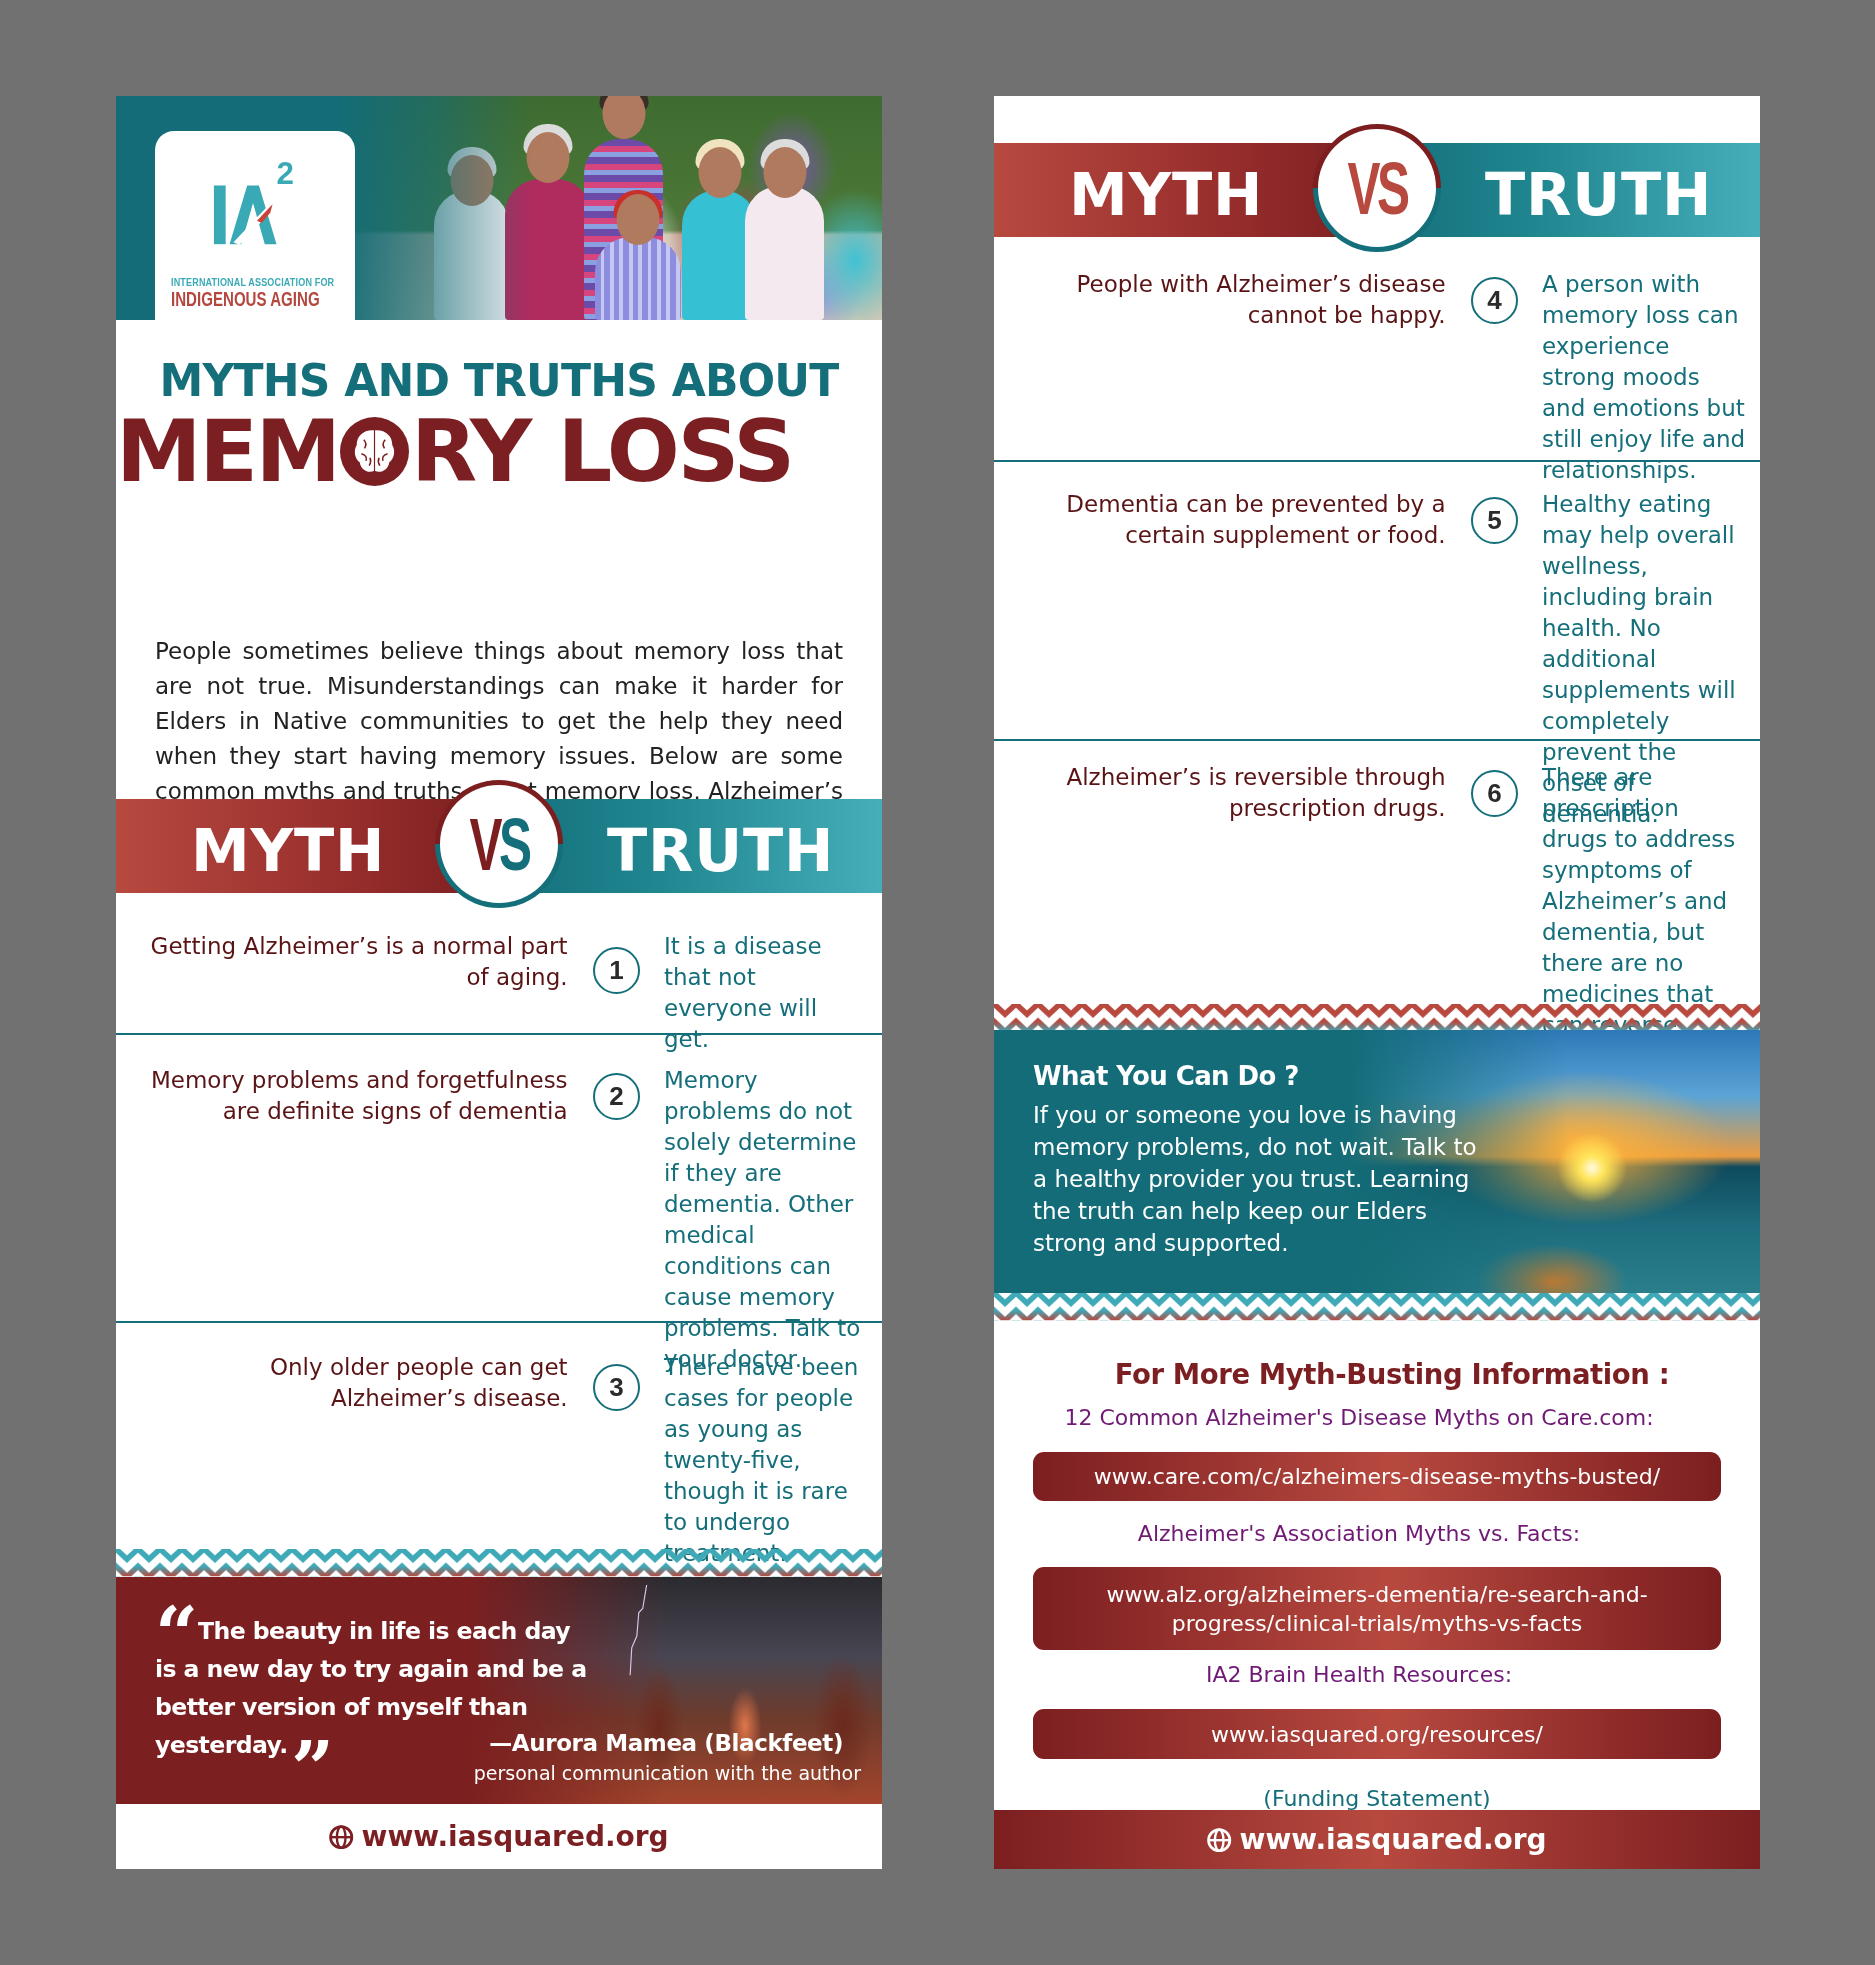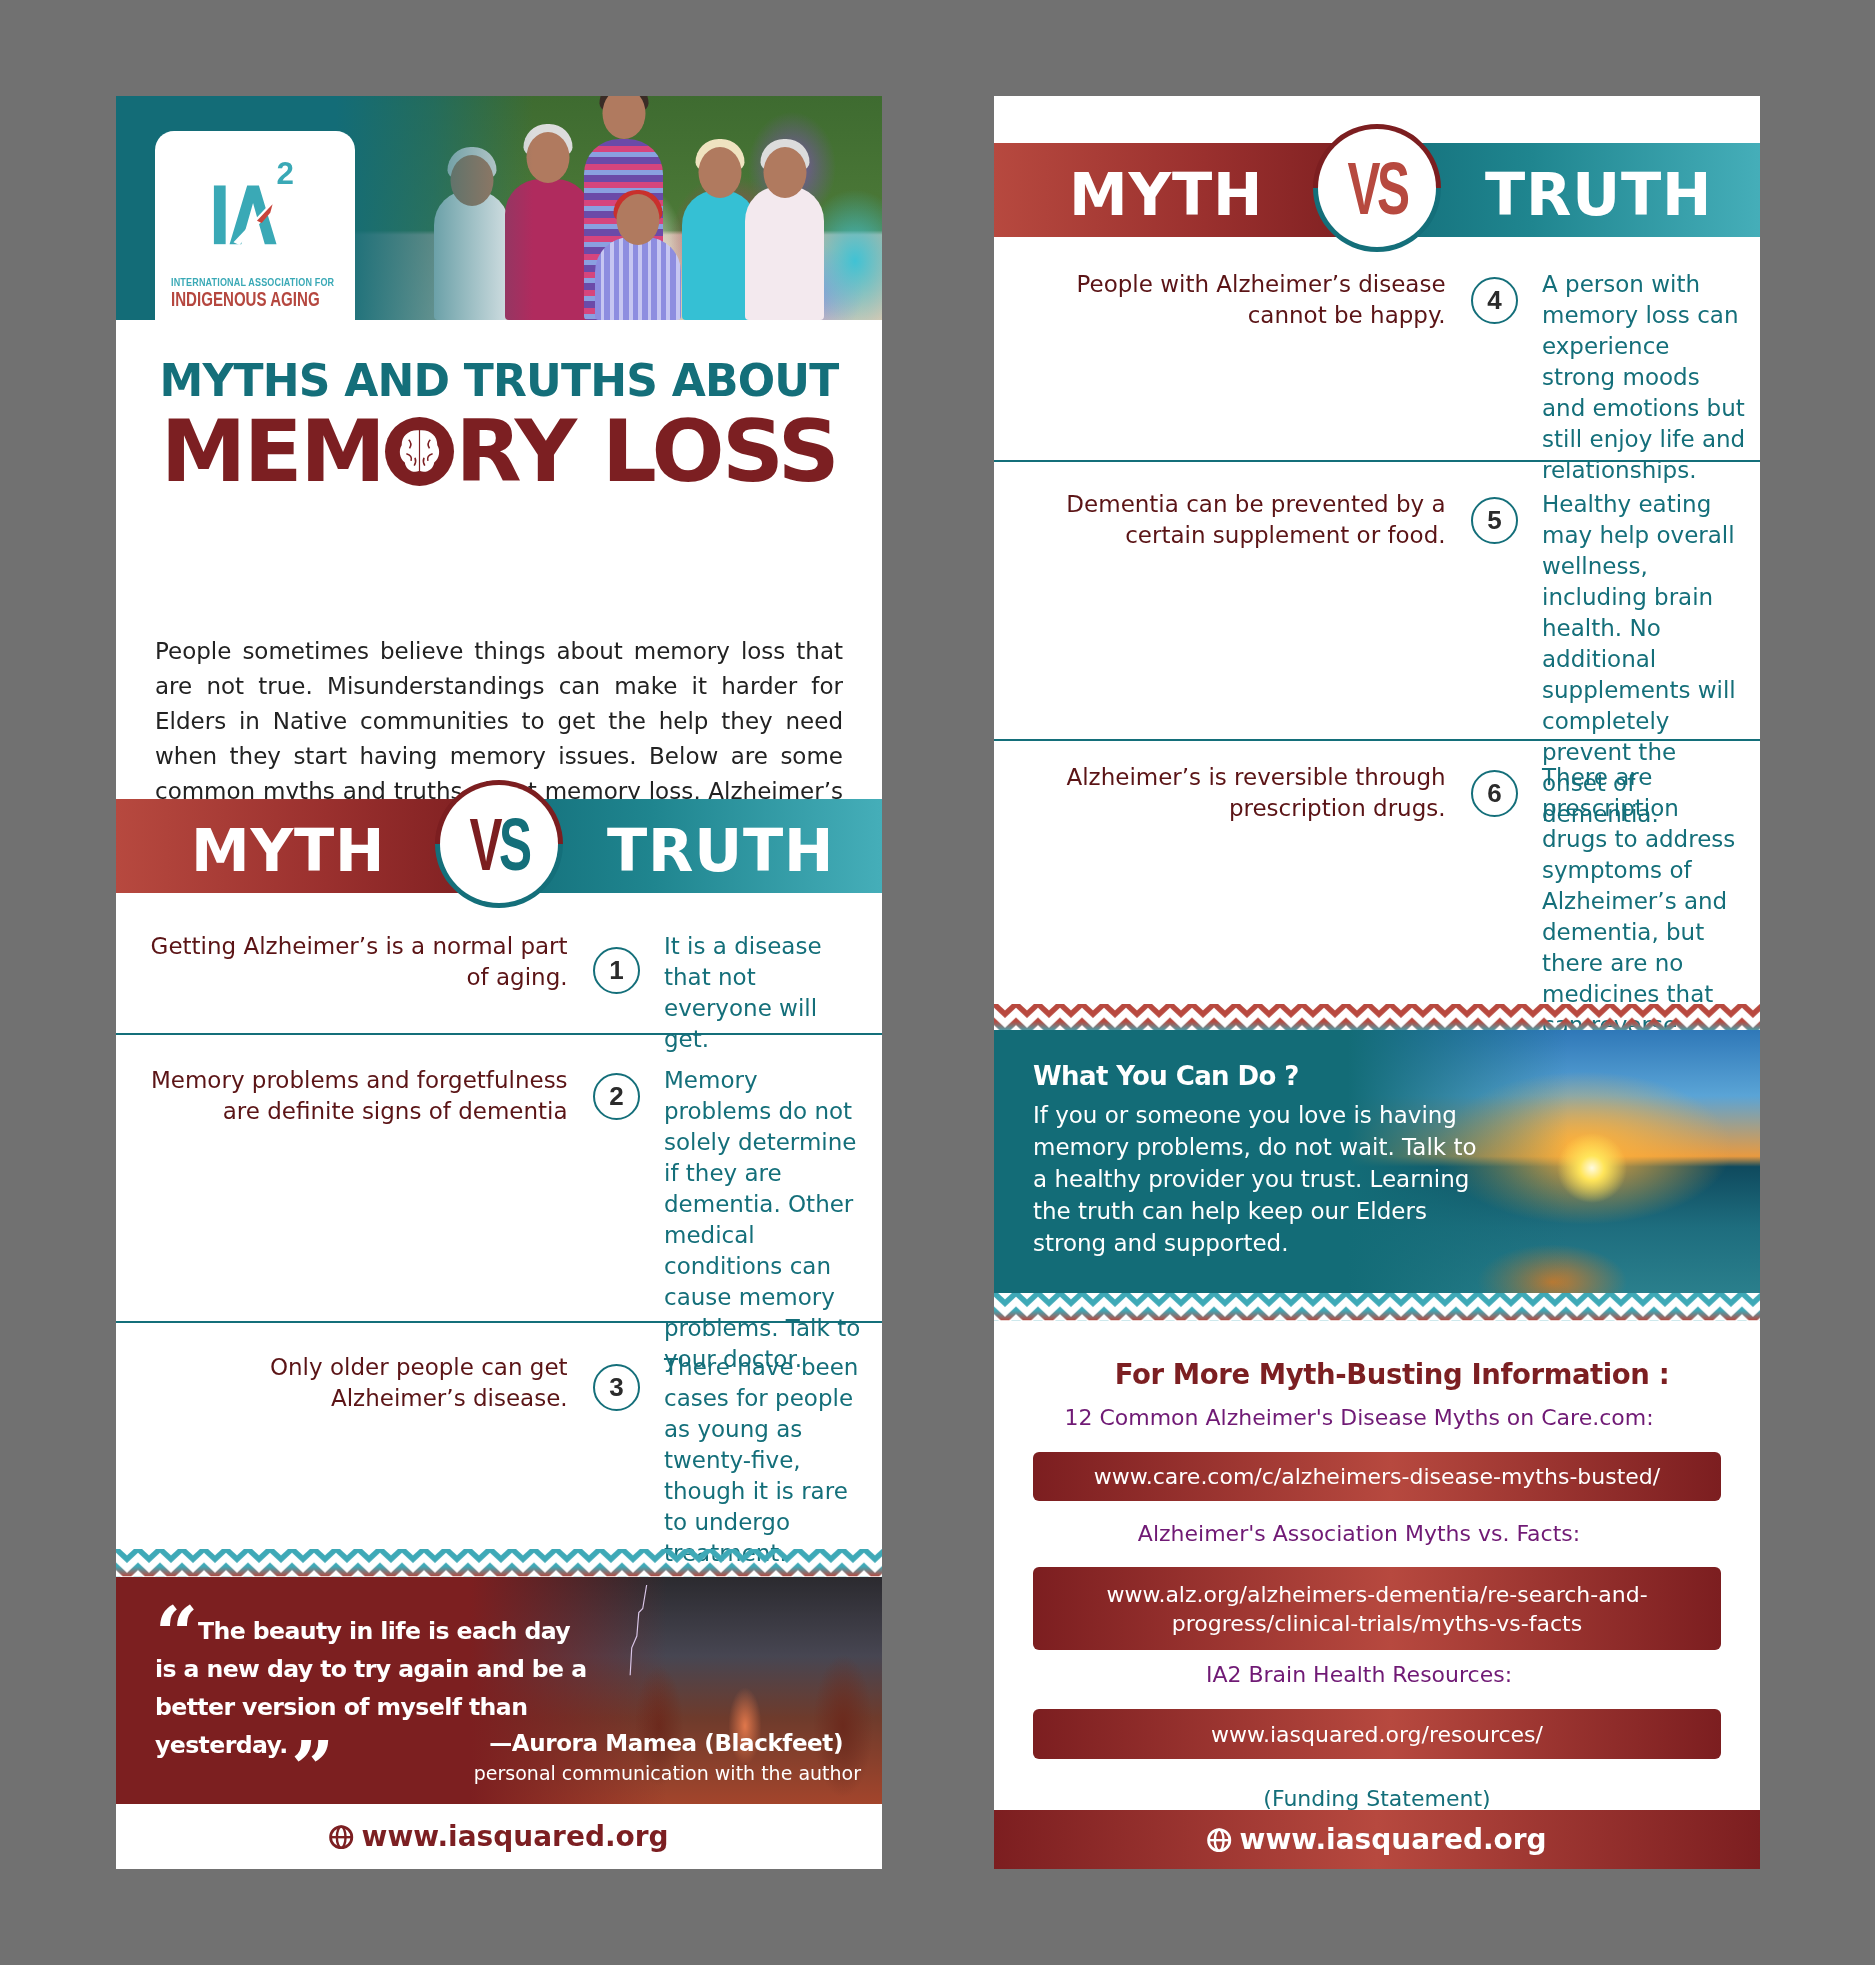--- a/index.html
+++ b/index.html
@@ -27,21 +27,21 @@
   .person .head { position: absolute; left: 50%; transform: translateX(-50%); width: 43px; height: 51px; border-radius: 50%; background: #b07a5f; }
   .person .hair { position: absolute; left: 50%; transform: translateX(-50%); width: 49px; height: 31px; border-radius: 23.6px 23.6px 7.9px 7.9px; background: #dcdcdc; }
 
   .logo-card { position: absolute; left: 39px; top: 35px; width: 200px; height: 189px; background: #ffffff; border-radius: 19px 19px 0 0; }
   .logo-mark { position: absolute; left: 55px; top: 31px; width: 90px; height: 90px; }
   .logo-line1 { position: absolute; left: 15.7px; top: 145px; width: 173px; font-family: "Liberation Sans", sans-serif; font-weight: bold; font-size: 11px; color: #3aa9b6; letter-spacing: 0.2px; transform: scaleX(0.82); transform-origin: left; white-space: nowrap; }
   .logo-line2 { position: absolute; left: 15.7px; top: 157px; width: 173px; font-family: "Liberation Sans", sans-serif; font-weight: bold; font-size: 20.4px; color: #b5473f; transform: scaleX(0.74); transform-origin: left; white-space: nowrap; }
 
   
   .title-top { position: absolute; left: 0; top: 259px; width: 766px; text-align: center; font-family: "DejaVu Sans", sans-serif; font-weight: bold; font-size: 44px; color: #146f7a; letter-spacing: -0.8px; }
-  .title-main { position: absolute; left: 0; top: 312px; width: 766px; text-align: center; font-family: "DejaVu Sans", sans-serif; font-weight: bold; font-size: 86px; color: #7c1f22; letter-spacing: -2.4px; line-height: 1; }
+  .title-main { position: absolute; left: 0; top: 312px; width: 766px; text-align: left; font-family: "DejaVu Sans", sans-serif; font-weight: bold; font-size: 86px; color: #7c1f22; letter-spacing: -2.4px; line-height: 1; }
   .brain { display: inline-block; width: 69px; height: 69px; border-radius: 50%; background: #7c1f22; vertical-align: -4.7px; position: relative; margin: 0 1.6px; }
   .brain svg { position: absolute; left: 11.8px; top: 11px; }
 
   .intro { position: absolute; left: 39px; top: 538px; width: 688px; font-size: 23px; line-height: 35px; color: #222222; text-align: justify; }
 
   
   .mvt { position: absolute; left: 0; width: 658px; height: 114px; }
   .mvt .myth-band { position: absolute; left: 0; top: 19px; width: 383px; height: 94px; background: linear-gradient(90deg, #b7493f 0%, #9a302e 55%, #7c1e20 100%); }
   .mvt .truth-band { position: absolute; left: 383px; top: 19px; width: 383px; height: 94px; background: linear-gradient(90deg, #146f7a 0%, #1f858f 40%, #45aeb9 100%); }
   .mvt .myth-label { position: absolute; left: 75px; top: 36px; font-family: "DejaVu Sans", sans-serif; font-weight: bold; font-size: 59px; color: #ffffff; letter-spacing: 0.8px; }
@@ -93,21 +93,21 @@
       radial-gradient(ellipse 197px 102px at 236px 118px, #ffb23a 0%, rgba(255,150,40,0) 75%),
       radial-gradient(ellipse 94px 47px at 204px 252px, #c47a2e 0%, rgba(196,122,46,0) 80%),
       linear-gradient(180deg, #2f78b8 0%, #5aa4d6 25%, #e89a40 48%, #0f4a5e 52%, #1e6d7e 75%, #2a7f8c 100%); }
   .wycd-fade { position: absolute; left: 354px; top: 0; width: 220px; height: 263px; background: linear-gradient(90deg, #136c77 0%, rgba(19,108,119,0) 100%); }
   .wycd-title { position: absolute; left: 39px; top: 31px; font-family: "DejaVu Sans", sans-serif; font-weight: bold; font-size: 26px; color: #ffffff; letter-spacing: -0.6px; }
   .wycd-text { position: absolute; left: 39px; top: 69px; width: 464px; font-size: 23px; line-height: 32px; color: #ffffff; }
 
   
   .res-heading { position: absolute; left: 0; top: 1262px; width: 766px; text-align: center; font-family: "DejaVu Sans", sans-serif; font-weight: bold; font-size: 27.5px; color: #7c1f22; letter-spacing: -0.4px; padding-left: 30px; }
   .res-label { position: absolute; left: 0; width: 730px; text-align: center; font-size: 22px; color: #701a75; }
-  .res-link { position: absolute; left: 39px; width: 688px; border-radius: 6px; background: linear-gradient(90deg, #7c1e20 0%, #b7493f 52%, #7c1e20 100%); color: #ffffff; text-align: center; font-size: 22px; display: flex; align-items: center; justify-content: center; padding: 0 14px; line-height: 29px; }
+  .res-link { position: absolute; left: 39px; width: 688px; border-radius: 11px; background: linear-gradient(90deg, #7c1e20 0%, #b7493f 52%, #7c1e20 100%); color: #ffffff; text-align: center; font-size: 22px; display: flex; align-items: center; justify-content: center; padding: 0 14px; line-height: 29px; }
   .funding { position: absolute; left: 0; top: 1690px; width: 766px; text-align: center; font-size: 22px; color: #146f7a; }
 </style>
 </head>
 <body>
 
 <section class="panel" id="panel-front">
 
   <div class="hero">
     <div class="hero-photo">
       <div class="people" style="left:0;width:546px;">

